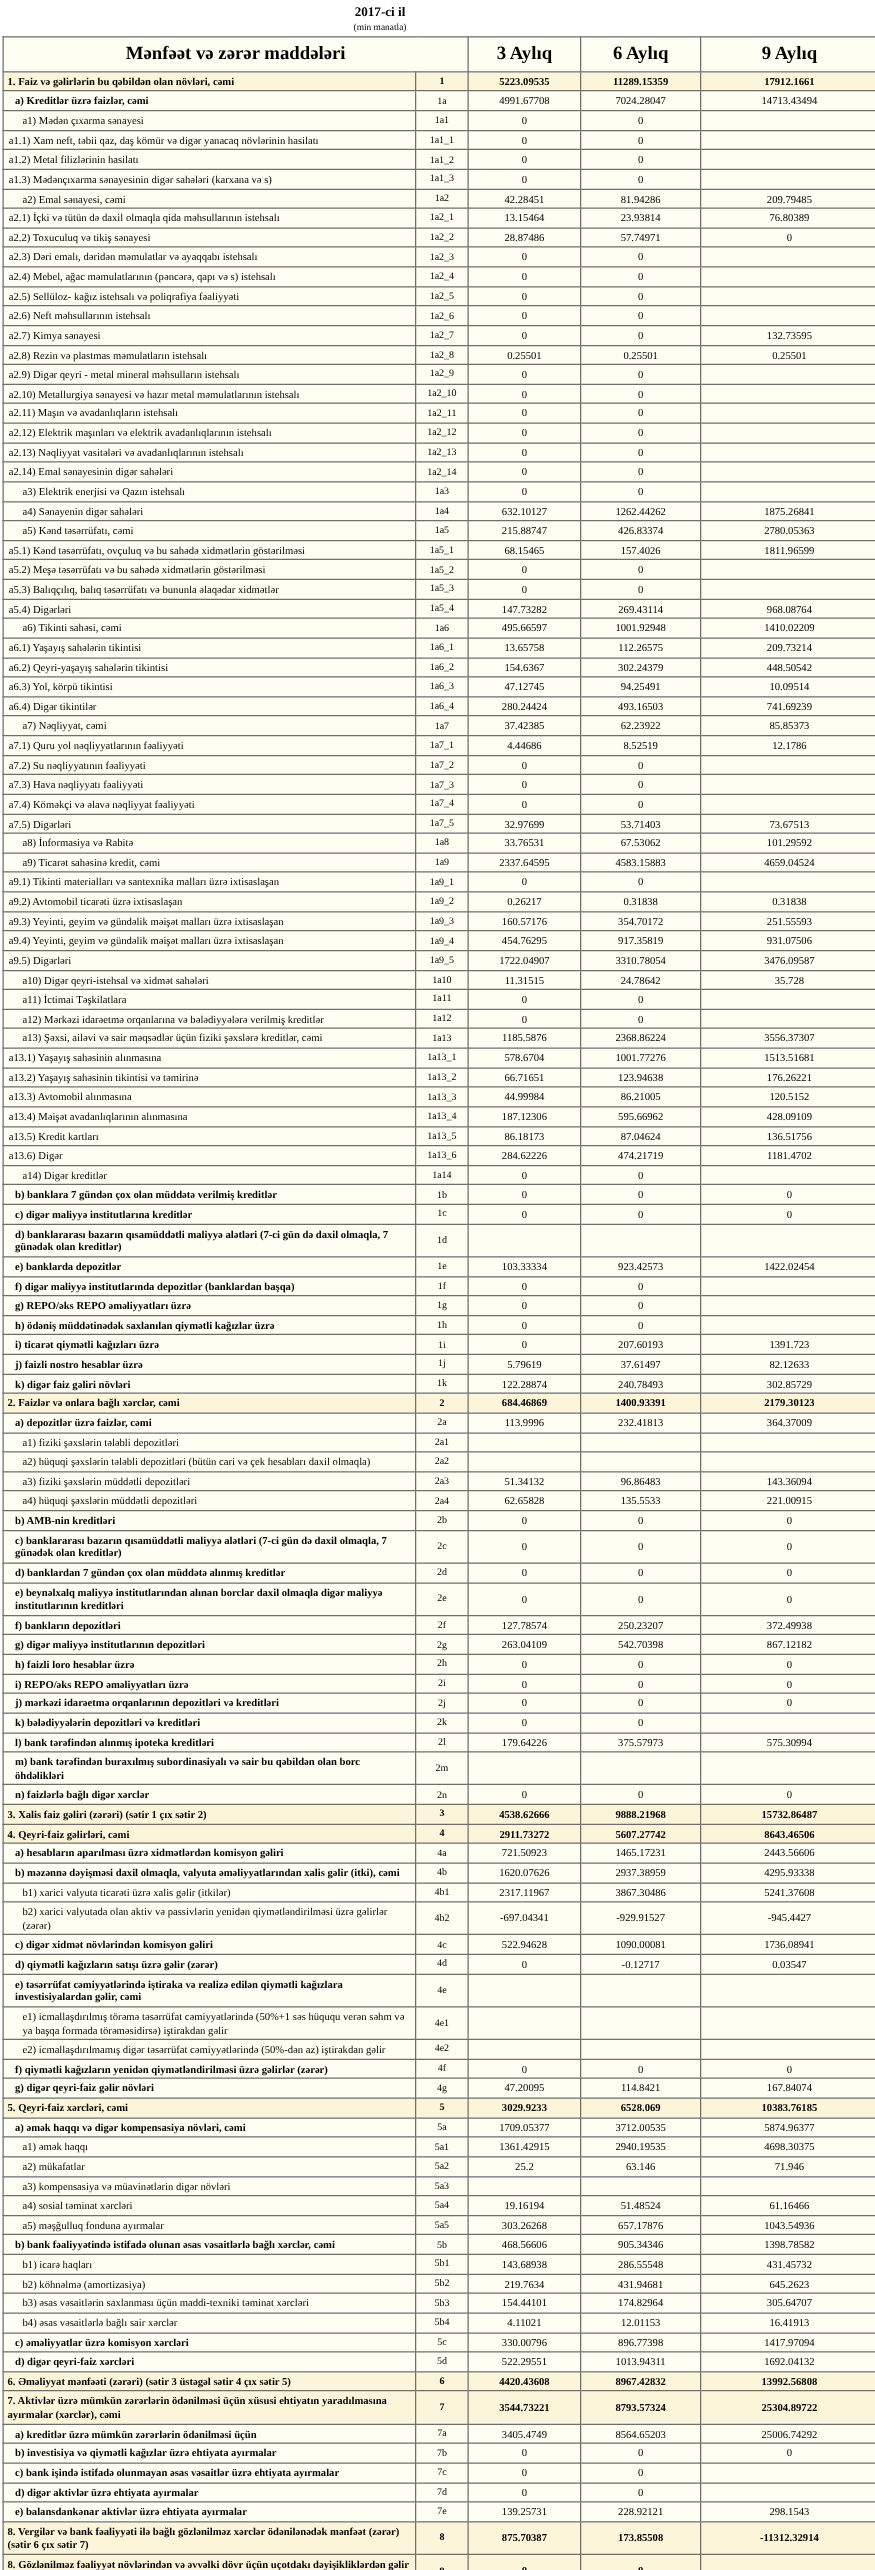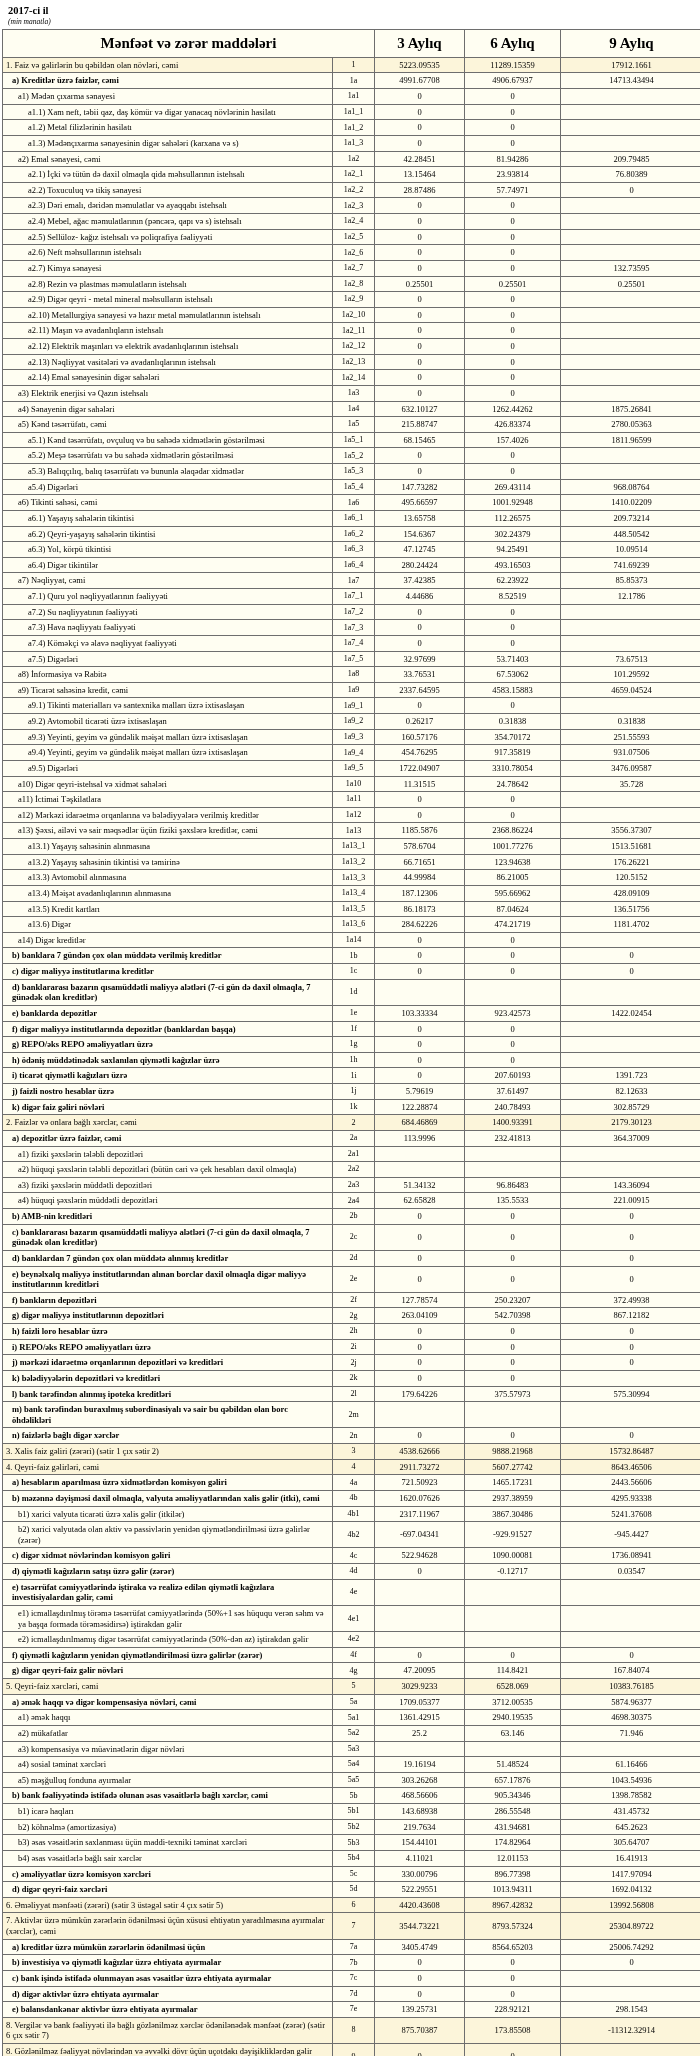--- a/index.html
+++ b/index.html
@@ -17,23 +17,23 @@
     align-items: start;
     padding: 2px 4px 3px 6px;
   }
   .t-title {
     text-align: center;
     font-weight: bold;
     font-size: 11.5px;
     padding-top: 2px;
     letter-spacing: 0.2px;
   }
-  .t-right { text-align: left; padding-right: 2px; }
+  .t-right { text-align: center; padding-right: 2px; }
   .t-year { font-weight: bold; font-size: 10.5px; }
-  .t-unit { font-style: italic; font-size: 7.5px; margin-top: 1px; }
+  .t-unit { font-size: 7.5px; margin-top: 1px; }
 
   table {
     width: 100%;
     border-collapse: collapse;
     table-layout: fixed;
   }
   th, td {
     border: 1px solid #6e6e6e;
     padding: 2px 3px;
     font-size: 8.5px;
@@ -44,24 +44,24 @@
   }
   thead th {
     font-weight: bold;
     text-align: center;
     font-size: 15px;
     padding: 4px 2px;
   }
   td.label { text-align: left; word-wrap: break-word; }
   td.code  { text-align: center; font-size: 8px; }
   td.num   { text-align: center; }
-  tr.sec td { font-weight: normal; background: #fcf5da; margin-left: 10px; }
+  tr.sec td { font-weight: bold; background: #fcf5da; margin-left: 10px; }
   tr.lvl1 td.label { padding-left: 9px; font-weight: bold; }
   tr.lvl2 td.label { padding-left: 15px; }
-  tr.lvl3 td.label { padding-left: 25px; margin-top: 20px; }
+  tr.lvl3 td.label { padding-left: 4px; margin-top: 20px; }
 </style>
 </head>
 <body>
 
 <div class="page">
 
   <div class="titlebar">
     <div class="t-right">
       <div class="t-year">2017-ci il</div>
       <div class="t-unit">(min manatla)</div>
@@ -89,21 +89,21 @@
           <td class="label">1. Faiz və gəlirlərin bu qəbildən olan növləri, cəmi</td>
           <td class="code">1</td>
           <td class="num">5223.09535</td>
           <td class="num">11289.15359</td>
           <td class="num">17912.1661</td>
         </tr>
         <tr class="lvl1">
           <td class="label">a) Kreditlər üzrə faizlər, cəmi</td>
           <td class="code">1a</td>
           <td class="num">4991.67708</td>
-          <td class="num">4906.67937</td>
+          <td class="num">7024.28047</td>
           <td class="num">14713.43494</td>
         </tr>
         <tr class="lvl2">
           <td class="label">a1) Mədən çıxarma sənayesi</td>
           <td class="code">1a1</td>
           <td class="num">0</td>
           <td class="num">0</td>
           <td class="num"></td>
         </tr>
         <tr class="lvl3">

